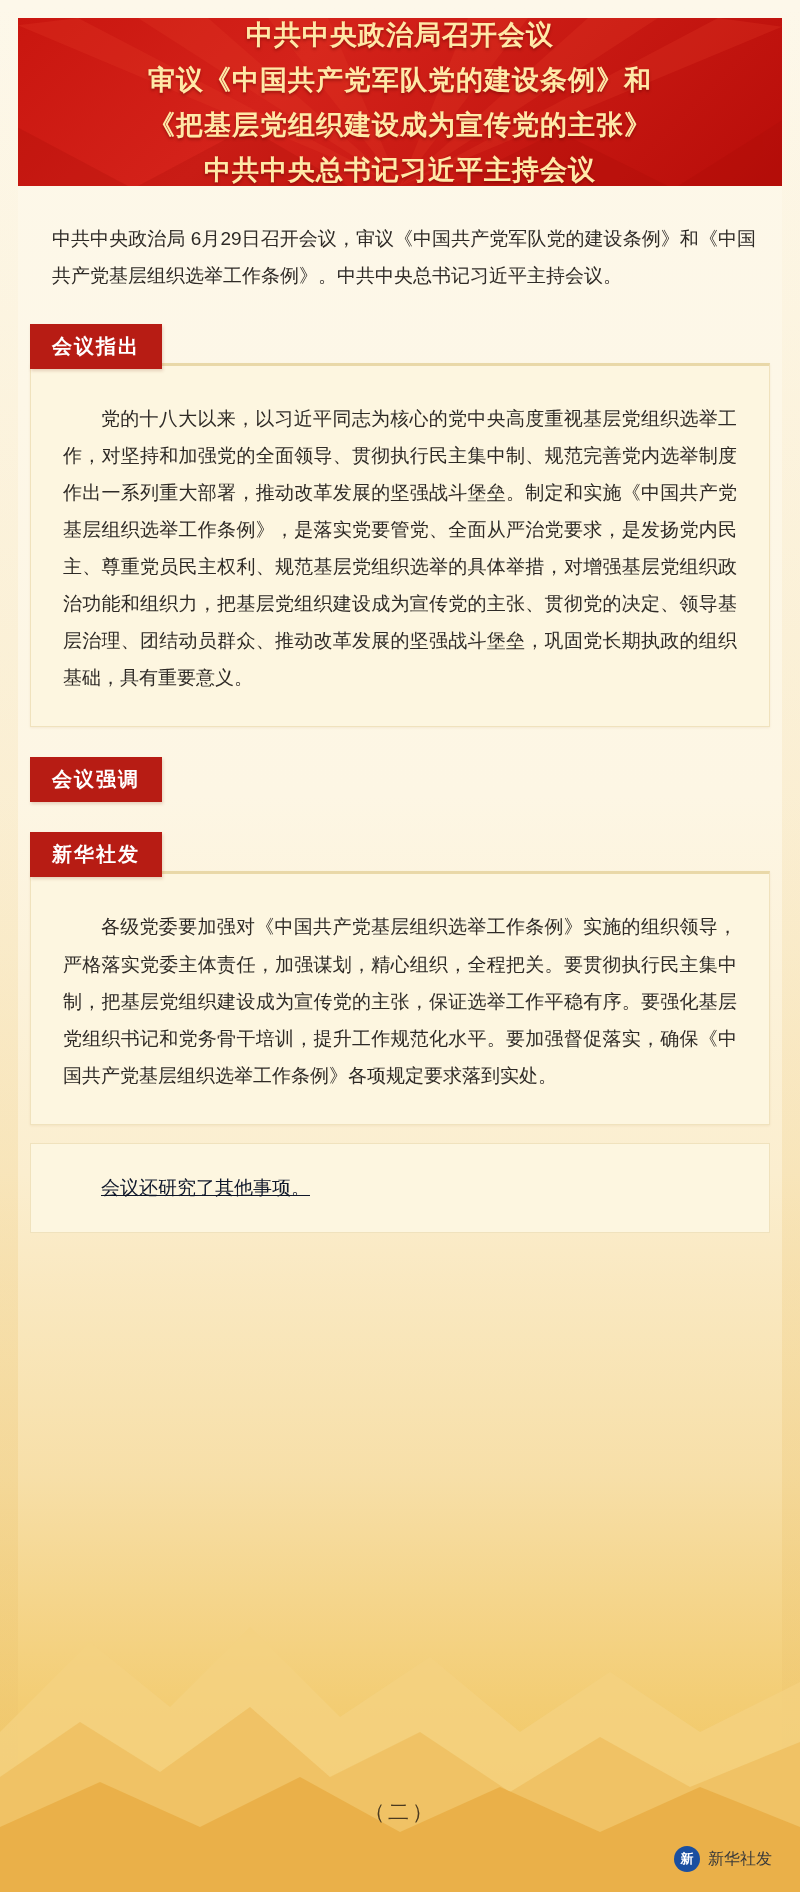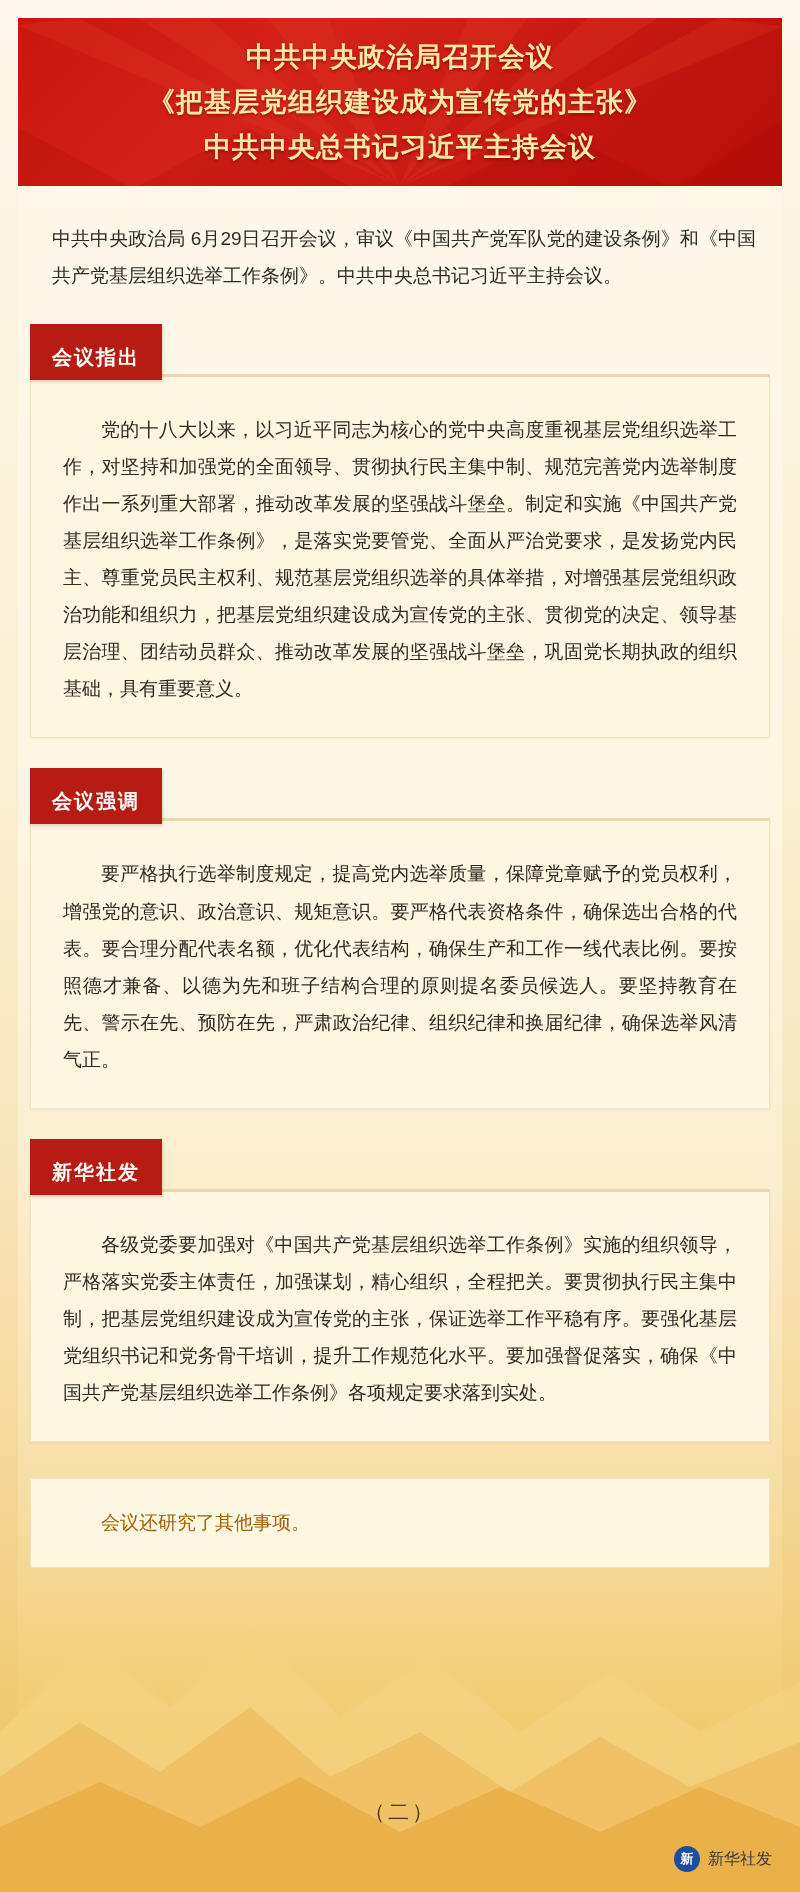--- a/index.html
+++ b/index.html
@@ -92,21 +92,21 @@
   
   .section { margin-top: 30px; }
   .section-tag {
     display: inline-block;
     margin-left: 30px;
     background: #b71c14;
     color: #fff;
     font-size: 20px;
     font-weight: bold;
     letter-spacing: 2px;
-    padding: 20px 22px 9px 22px;
+    padding: 9px 22px 9px 22px;
     position: relative;
     z-index: 4;
     box-shadow: 1px 2px 3px rgba(120,40,10,.18);
     text-align: right;
   }
   .section-body {
     margin: -6px 30px 0 30px;
     background: #fdf6e0;
     border: 1px solid #f0e2bd;
     border-top: 3px solid #e9d8a8;
@@ -114,28 +114,29 @@
     font-size: 19px;
     line-height: 1.95;
     color: #2e2a26;
     text-align: justify;
     text-indent: 2em;
     box-shadow: 0 1px 2px rgba(180,150,90,.12);
   }
 
   
   .closing {
-    margin: 36px 30px 0 30px;
+    margin: 18px 30px 0 30px;
     background: #fdf6e0;
     border: 1px solid #f0e2bd;
     padding: 26px 32px;
     font-size: 19px;
     line-height: 1.9;
-    color: #a16207;
+    color: #0f172a;
     text-indent: 2em;
+    text-decoration: underline;
   }
 
   
   .page-number {
     position: absolute;
     left: 0; right: 0;
     bottom: 66px;
     text-align: center;
     font-size: 21px;
     color: #4a3a20;
@@ -191,35 +192,35 @@
         <g fill="#a60d08" opacity="0.45">
           <polygon points="0,150 110,230 0,230"></polygon>
           <polygon points="764,140 660,230 764,230"></polygon>
           <polygon points="120,230 230,150 330,230"></polygon>
           <polygon points="430,230 540,155 650,230"></polygon>
         </g>
       </svg>
     </div>
     <div class="banner-inner">
       <div class="banner-line">中共中央政治局召开会议</div>
+      <div class="banner-line">审议《中国共产党军队党的建设条例》和</div>
       <div class="banner-line">《把基层党组织建设成为宣传党的主张》</div>
       <div class="banner-line">中共中央总书记习近平主持会议</div>
     </div>
   </div>
 
   <div class="lead">中共中央政治局 6月29日召开会议，审议《中国共产党军队党的建设条例》和《中国共产党基层组织选举工作条例》。中共中央总书记习近平主持会议。</div>
 
   <div class="section">
     <div class="section-tag">会议指出</div>
     <div class="section-body">党的十八大以来，以习近平同志为核心的党中央高度重视基层党组织选举工作，对坚持和加强党的全面领导、贯彻执行民主集中制、规范完善党内选举制度作出一系列重大部署，推动改革发展的坚强战斗堡垒。制定和实施《中国共产党基层组织选举工作条例》，是落实党要管党、全面从严治党要求，是发扬党内民主、尊重党员民主权利、规范基层党组织选举的具体举措，对增强基层党组织政治功能和组织力，把基层党组织建设成为宣传党的主张、贯彻党的决定、领导基层治理、团结动员群众、推动改革发展的坚强战斗堡垒，巩固党长期执政的组织基础，具有重要意义。</div>
   </div>
 
   <div class="section">
     <div class="section-tag">会议强调</div>
-    <div class="section-body">要严格执行选举制度规定，提高党内选举质量，保障党章赋予的党员权利，增强党的意识、政治意识、规矩意识。要严格代表资格条件，确保选出合格的代表。要合理分配代表名额，优化代表结构，确保生产和工作一线代表比例。要按照德才兼备、以德为先和班子结构合理的原则提名委员候选人。要坚持教育在先、警示在先、预防在先，严肃政治纪律、组织纪律和换届纪律，确保选举风清气正。</div>
   </div>
 
   <div class="section">
     <div class="section-tag">新华社发</div>
     <div class="section-body">各级党委要加强对《中国共产党基层组织选举工作条例》实施的组织领导，严格落实党委主体责任，加强谋划，精心组织，全程把关。要贯彻执行民主集中制，把基层党组织建设成为宣传党的主张，保证选举工作平稳有序。要强化基层党组织书记和党务骨干培训，提升工作规范化水平。要加强督促落实，确保《中国共产党基层组织选举工作条例》各项规定要求落到实处。</div>
   </div>
 
   <div class="closing">会议还研究了其他事项。</div>
 
   <div class="page-number">（二）</div>

